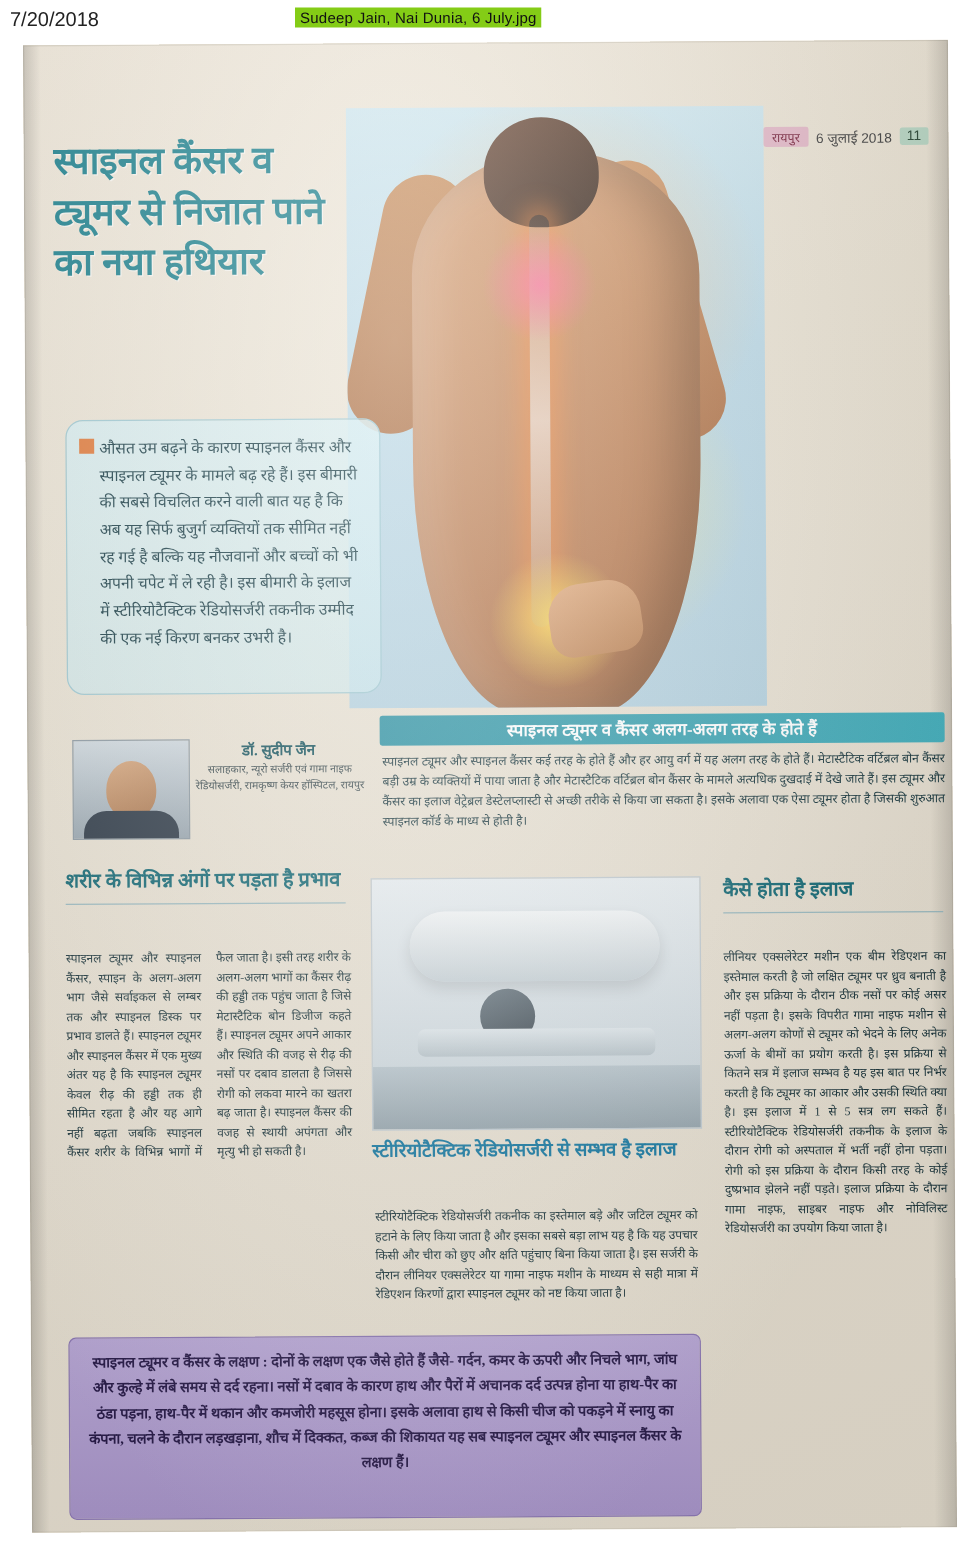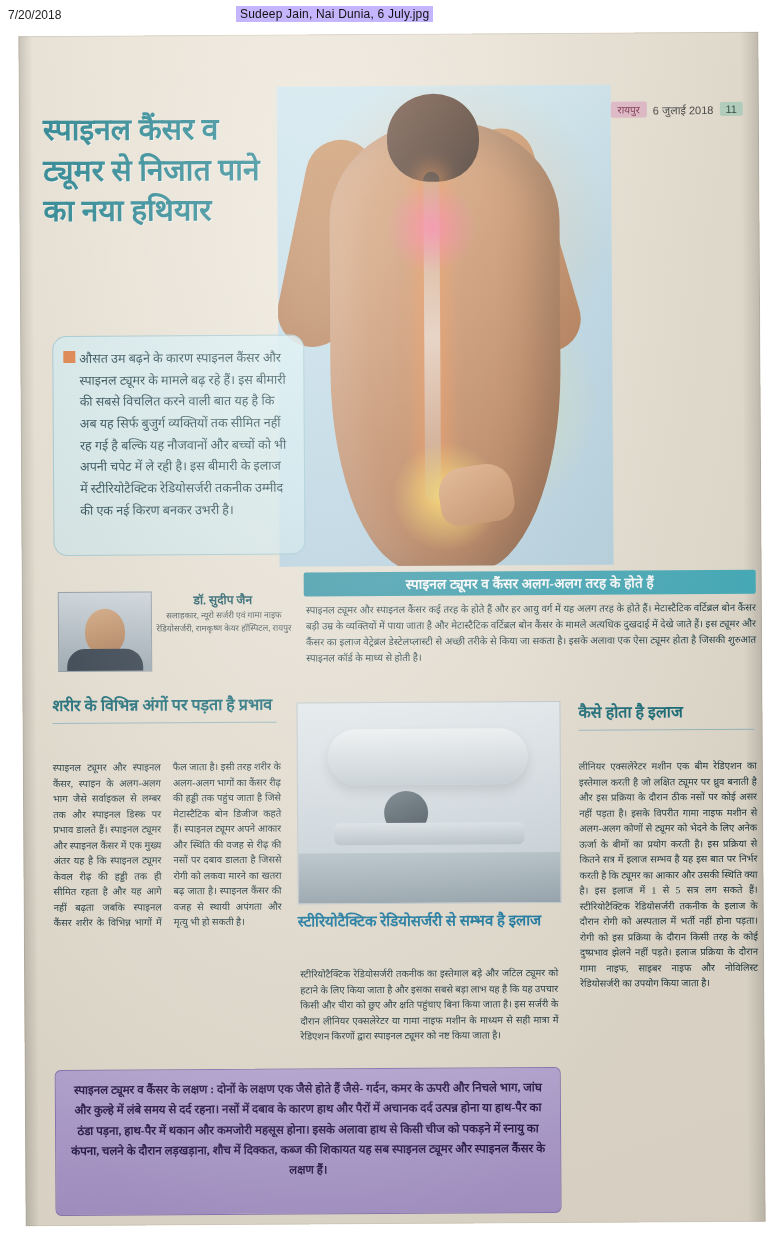--- a/index.html
+++ b/index.html
@@ -7,25 +7,25 @@
     width:782px;height:1233px;
     background:#ffffff;
     font-family:"Liberation Sans", sans-serif;
     overflow:hidden;
     position:relative;
   }
   .page{position:relative;width:782px;height:1233px;}
 
   
   .scan-date{
-    position:absolute;left:8px;top:8px;font-size:12px;color:#222;
+    position:absolute;left:8px;top:8px;font-size:16px;color:#222;
   }
   .scan-filename{
     position:absolute;left:236px;top:6px;
-    background:#c4b5fd;color:#111;font-size:12px;padding:1px 4px;
+    background:#84cc16;color:#111;font-size:12px;padding:1px 4px;
     letter-spacing:.2px;
   }
 
   
   .clip{
     position:absolute;left:22px;top:34px;width:740px;height:1190px;
     background:linear-gradient(160deg,#efe7d9 0%,#e9e2d3 30%,#e7e0d2 60%,#e3dccd 100%);
     box-shadow:0 0 0 1px #d8d1c2 inset;
     transform:rotate(-0.35deg);
     overflow:hidden;

